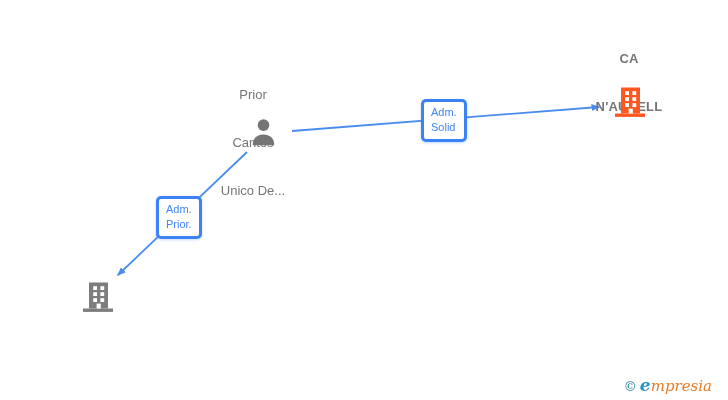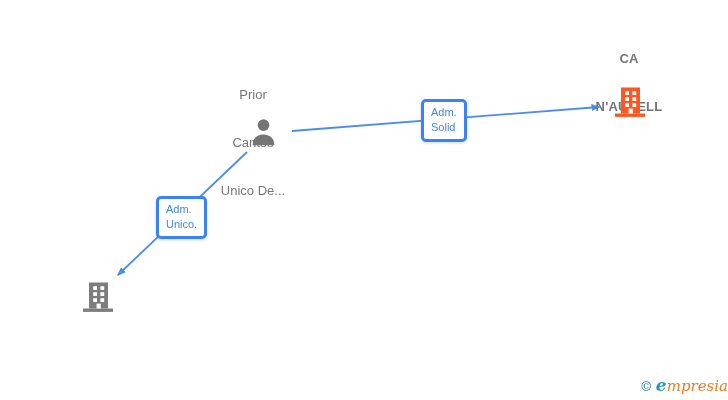--- a/index.html
+++ b/index.html
@@ -40,21 +40,21 @@
     font-size:11px;
     line-height:15px;
     padding:3px 7px 4px 7px;
     text-align:left;
   }
   .edge-label-unico{left:421px;top:99px;}
   .edge-label-solid{left:156px;top:196px;}
 
   .brand{
     position:absolute;
-    right:0;top:375px;
+    right:16px;top:375px;
     font-family:"DejaVu Serif","Liberation Serif",serif;
     font-style:italic;
     white-space:nowrap;
   }
   .brand .copy{color:#1d7f95;font-size:13px;font-style:normal;margin-right:3px;}
   .brand .e{color:#2596be;font-size:17px;font-weight:bold;}
   .brand .rest{color:#e87c25;font-size:15px;}
 </style>
 </head>
 <body>
@@ -82,21 +82,21 @@
       <path d="M4.2,21 c0,-4.6 3.5,-7.2 7.8,-7.2 s7.8,2.6 7.8,7.2 v0.6 H4.2 z" fill="#757575"></path>
     </svg>
   </div>
 
   <div class="edge-label edge-label-unico">
     <div>Adm.</div>
     <div>Solid</div>
   </div>
   <div class="edge-label edge-label-solid">
     <div>Adm.</div>
-    <div>Unico.</div>
+    <div>Prior.</div>
   </div>
 
   <div class="node company-ca-label node-label bold">
     <div>CA</div>
     <div>N'AURELL</div>
   </div>
   <div class="company-ca-icon">
     <svg viewBox="0 0 36 36" width="36" height="36">
       <rect x="3" y="29.5" width="30" height="3.4" fill="#ff5722"></rect>
       <rect x="9" y="3.5" width="19" height="26" fill="#ff5722"></rect>

